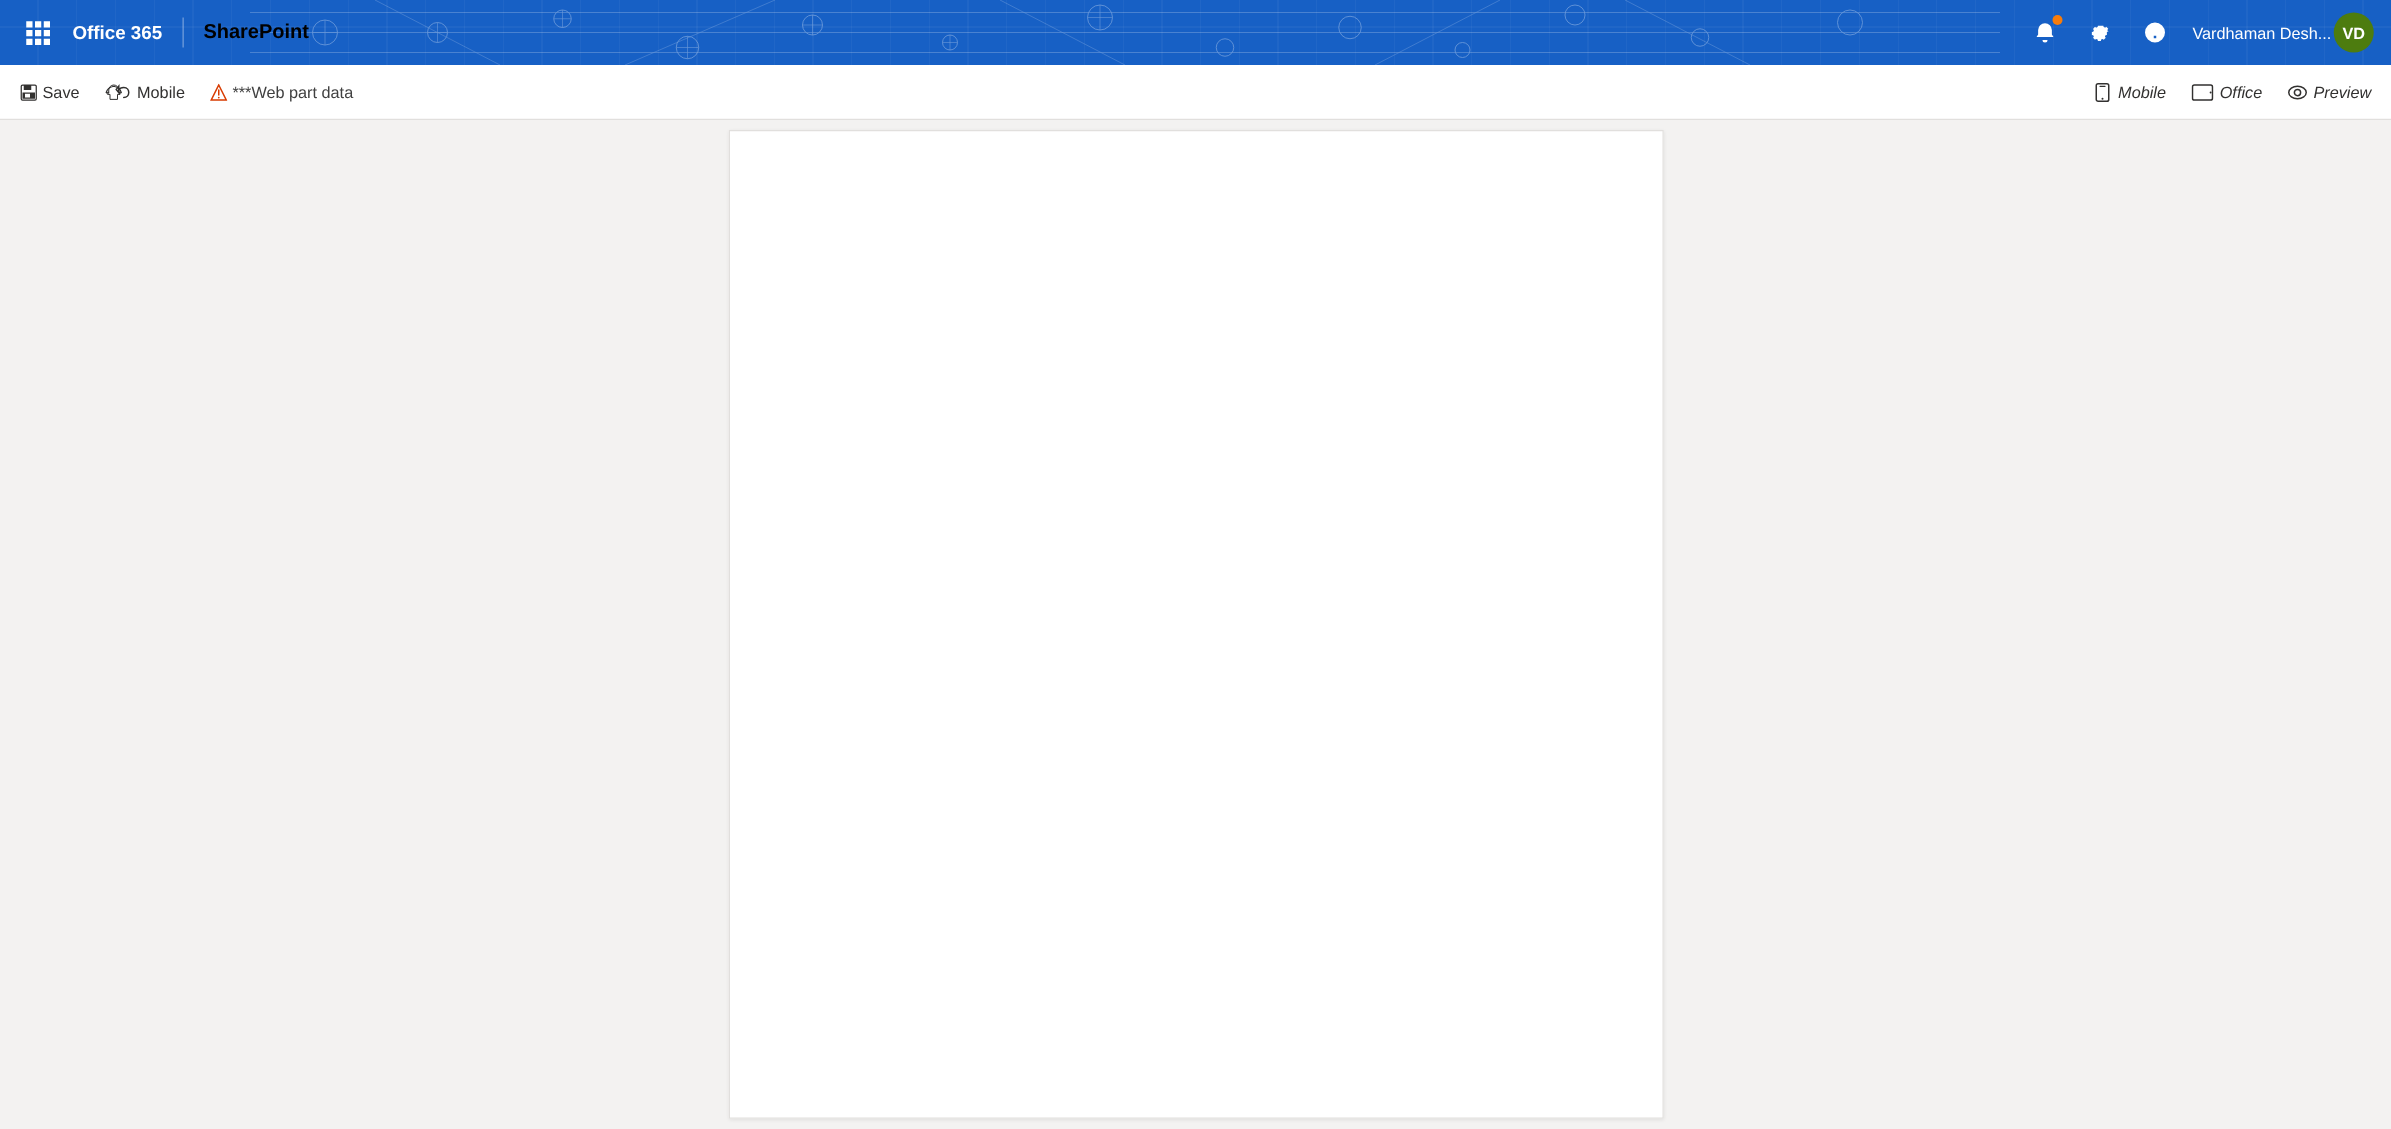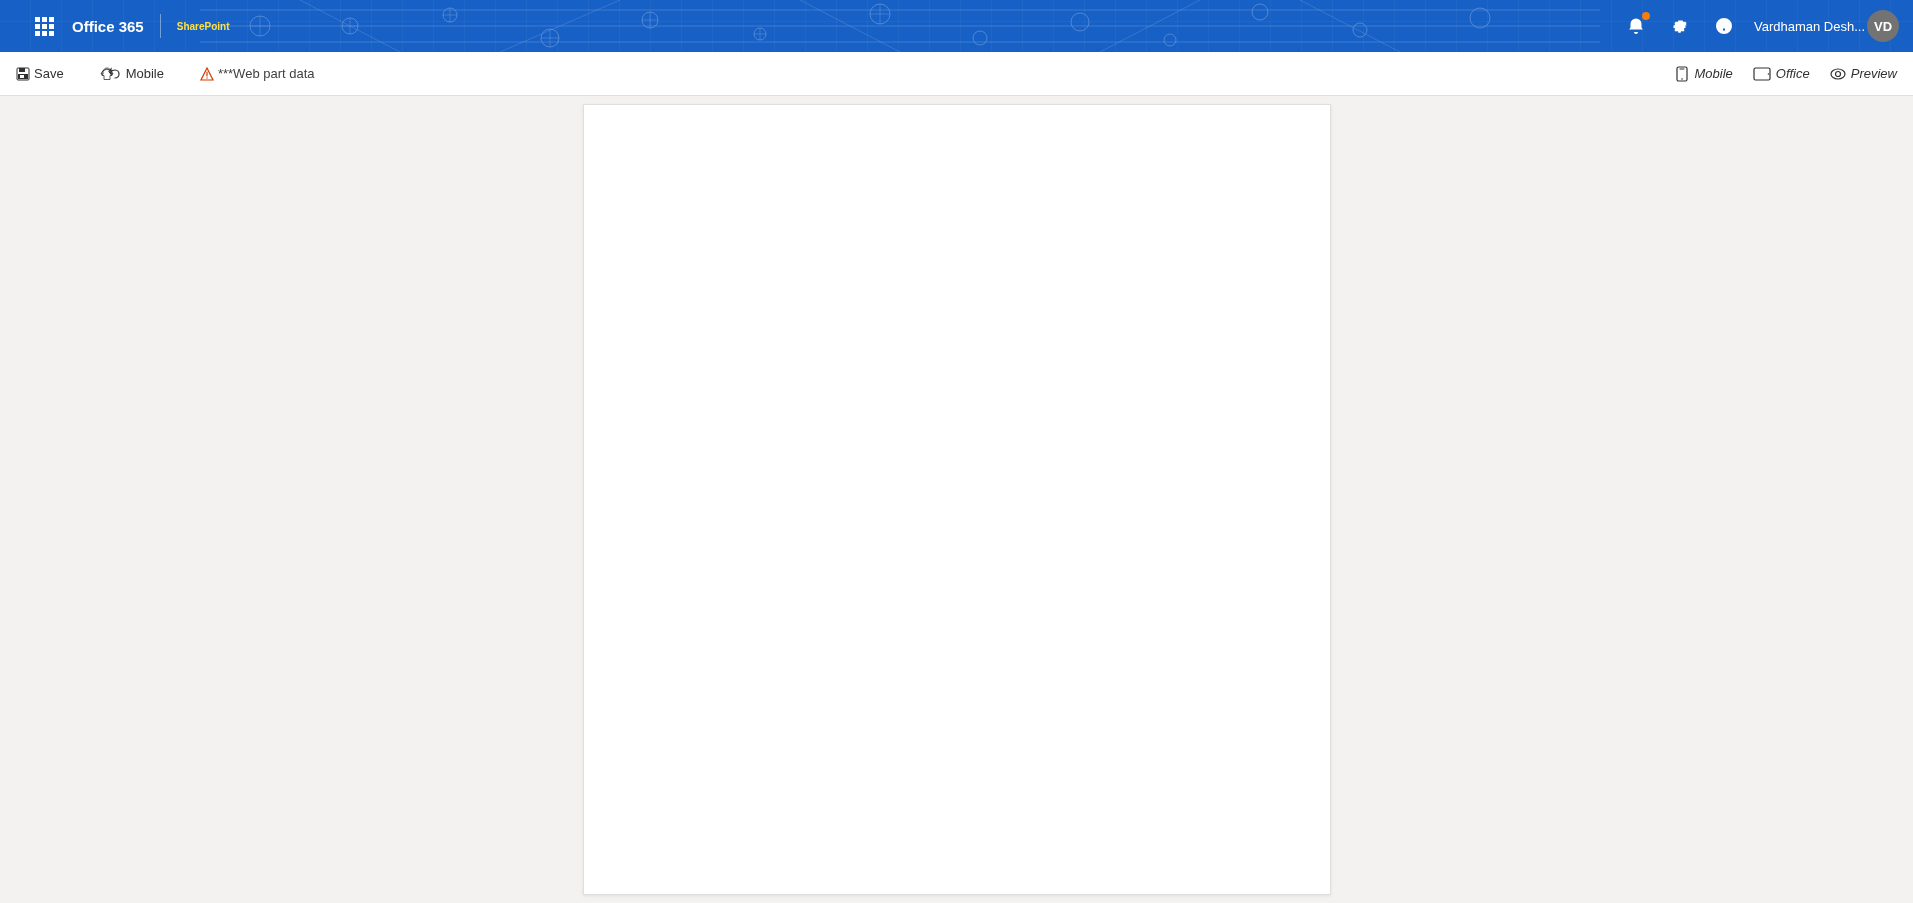--- a/index.html
+++ b/index.html
@@ -58,21 +58,21 @@
       height: 52px;
       opacity: 0.35;
       pointer-events: none;
     }
 
     .nav-left {
       display: flex;
       align-items: center;
       flex-shrink: 0;
       z-index: 1;
-      padding-left: 20px;
+      padding-left: 6px;
     }
 
     .waffle-btn {
       width: 48px;
       height: 52px;
       display: flex;
       align-items: center;
       justify-content: center;
       cursor: pointer;
     }
@@ -99,22 +99,22 @@
     }
 
     .nav-divider {
       width: 1px;
       height: 24px;
       background: rgba(255,255,255,0.4);
       margin: 0 4px;
     }
 
     .sharepoint-title {
-      color: #fde047;
-      font-size: 10px;
+      color: #000000;
+      font-size: 16px;
       font-weight: 600;
       padding: 0 12px;
       white-space: nowrap;
     }
 
     .nav-right {
       margin-left: auto;
       display: flex;
       align-items: center;
       gap: 4px;
@@ -156,39 +156,39 @@
 
     .user-name {
       color: white;
       font-size: 13px;
     }
 
     .user-avatar {
       width: 32px;
       height: 32px;
       border-radius: 50%;
-      background: #737373;
+      background: #4d7c0f;
       overflow: hidden;
       display: flex;
       align-items: center;
       justify-content: center;
       font-size: 13px;
       color: white;
       font-weight: 600;
     }
 
     
     .toolbar {
       height: 44px;
       background: white;
       border-bottom: 1px solid #e1dfdd;
       display: flex;
       align-items: center;
       padding: 0 8px;
-      gap: 20px;
+      gap: 4px;
     }
 
     .toolbar-btn {
       display: flex;
       align-items: center;
       gap: 4px;
       padding: 4px 8px;
       font-size: 13px;
       color: #323130;
       cursor: pointer;

